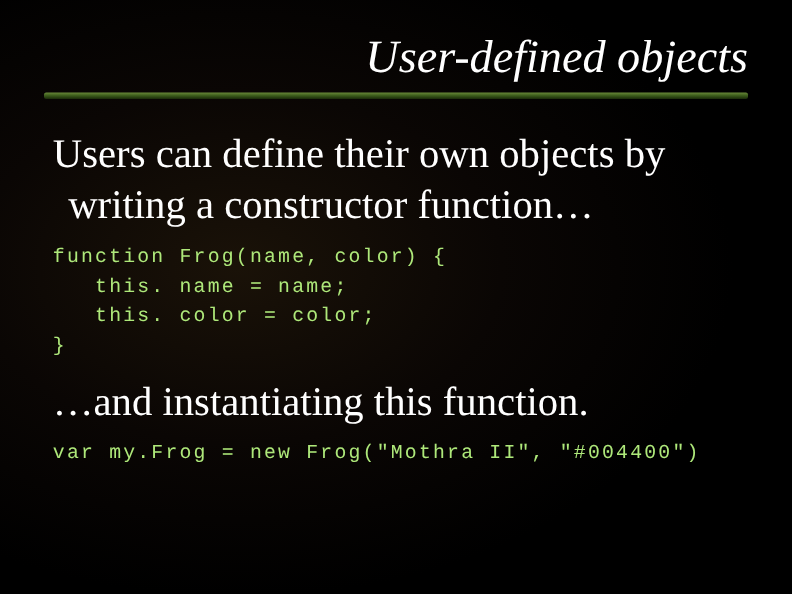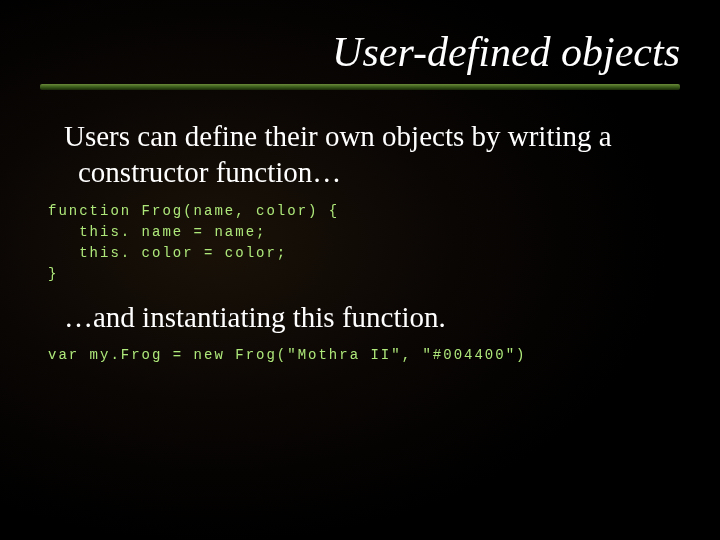--- a/index.html
+++ b/index.html
@@ -33,30 +33,30 @@
     height: 6px;
     background: linear-gradient(to bottom, #6a8a3a 0%, #3a5a1a 50%, #1a2a0a 100%);
     border-radius: 2px;
   }
   .body {
     padding: 28px 48px 0 48px;
   }
   .bodytext {
     font-family: "Times New Roman", Times, serif;
     color: #fff;
-    font-size: 29px;
+    font-size: 37px;
     line-height: 1.25;
-    margin: 0 0 10px 16px;
+    margin: 0 0 10px 0;
     padding-left: 14px;
     text-indent: -14px;
   }
   .code {
     font-family: "Courier New", Courier, monospace;
     color: #aee87a;
-    font-size: 14px;
+    font-size: 18px;
     letter-spacing: 2px;
     white-space: pre;
     margin: 6px 0 14px 0;
     line-height: 1.5;
   }
 </style>
 </head>
 <body>
 
 <div class="slide">

